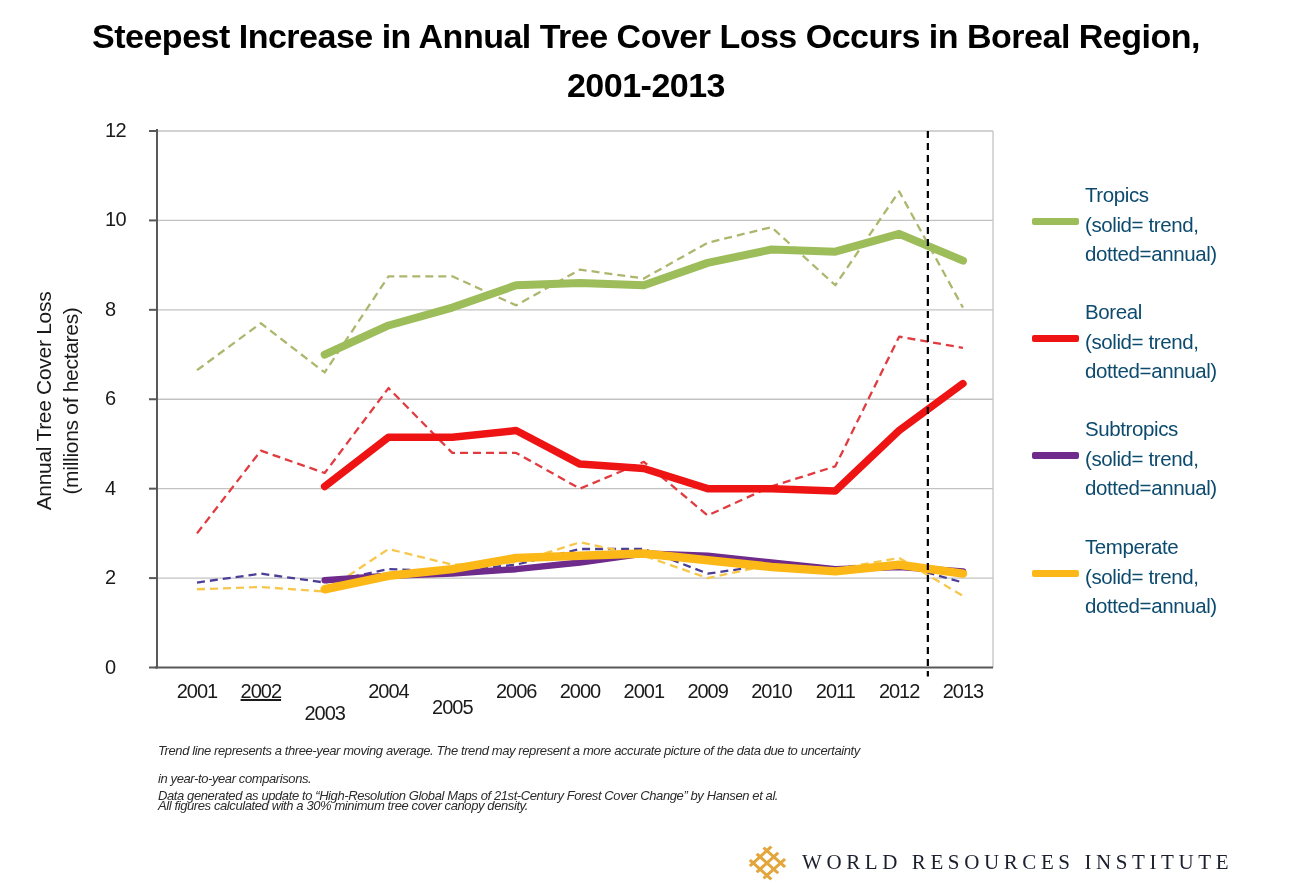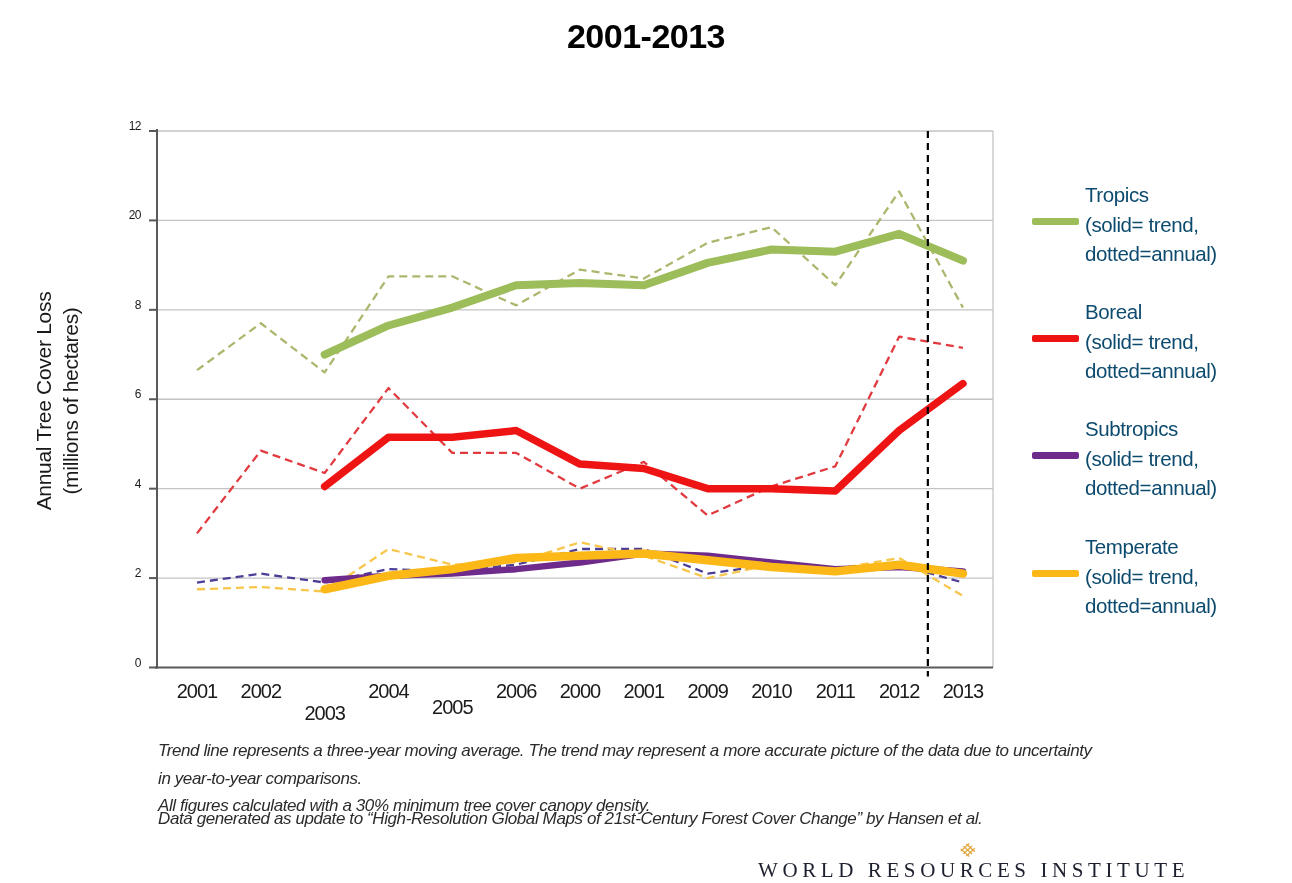--- a/index.html
+++ b/index.html
@@ -16,46 +16,47 @@
     color:#000;letter-spacing:-0.5px;
   }
   .y-axis-label{
     position:absolute;left:-142px;top:373px;width:400px;height:56px;
     transform:rotate(-90deg);
     text-align:center;font-size:21px;line-height:27px;color:#1a1a1a;
     letter-spacing:-0.3px;
   }
   #plot{position:absolute;left:0;top:0;}
   .y-tick{
-    position:absolute;width:36px;text-align:right;
-    font-size:12px;color:#1a1a1a;letter-spacing:-0.5px;
+    position:absolute;width:36px;
+    font-size:20px;color:#1a1a1a;letter-spacing:-0.5px;
   }
   .x-tick{
     position:absolute;width:64px;text-align:center;
     font-size:20px;color:#1a1a1a;letter-spacing:-1px;
   }
   .legend-item{position:absolute;left:1030px;width:250px;}
   .legend-swatch{position:absolute;left:2px;width:47px;height:7px;border-radius:2px;}
   .legend-text{position:absolute;left:55px;top:0;font-size:20.5px;line-height:29.5px;color:#0c4a6e;letter-spacing:-0.4px;}
   .footnote{
     position:absolute;left:158px;width:960px;
-    font-style:italic;font-size:17px;line-height:27.5px;color:#2b2b2b;letter-spacing:-0.4px;
+    font-style:italic;font-size:13px;line-height:27.5px;color:#2b2b2b;letter-spacing:-0.4px;
   }
-  .logo{position:absolute;left:746px;top:842px;height:41px;display:flex;align-items:center;flex-direction:column;}
+  .logo{position:absolute;left:746px;top:842px;height:41px;display:flex;align-items:center;}
   .logo-text{
     font-family:"Liberation Serif", serif;
     font-size:21px;letter-spacing:4.6px;color:#1c1f2e;margin-left:12px;white-space:nowrap;
   }
 </style>
 </head>
 <body>
 
 <div class="slide">
 
   <div class="title">
+    <div>Steepest Increase in Annual Tree Cover Loss Occurs in Boreal Region,</div>
     <div>2001-2013</div>
   </div>
 
   <div class="y-axis-label">
     <div>Annual Tree Cover Loss</div>
     <div>(millions of hectares)</div>
   </div>
 
   <svg id="plot" width="1292" height="883" viewBox="0 0 1292 883">
       <line x1="157" y1="578.0833333333334" x2="993" y2="578.0833333333334" stroke="#C3C3C3" stroke-width="1.3"></line>
@@ -84,26 +85,26 @@
       <polyline points="324.65999999999997,589.2604166666666 388.49,575.8479166666667 452.32,569.1416666666667 516.15,557.9645833333333 579.98,555.7291666666666 643.81,553.49375 707.64,560.2 771.47,566.90625 835.3,571.3770833333333 899.13,564.6708333333333 962.96,573.6125" fill="none" stroke="#FBB817" stroke-width="8.5" stroke-linejoin="round" stroke-linecap="round"></polyline>
       <line x1="927.8535000000029" y1="131" x2="927.8535000000029" y2="676.5" stroke="#000000" stroke-width="2.2" stroke-dasharray="7 5"></line>
     </svg>
 
   <div id="y-ticks">
       <div class="y-tick" style="left: 105px; top: 655.5px;">0</div>
       <div class="y-tick" style="left: 105px; top: 566.083px;">2</div>
       <div class="y-tick" style="left: 105px; top: 476.667px;">4</div>
       <div class="y-tick" style="left: 105px; top: 387.25px;">6</div>
       <div class="y-tick" style="left: 105px; top: 297.833px;">8</div>
-      <div class="y-tick" style="left: 105px; top: 208.417px;">20</div>
+      <div class="y-tick" style="left: 105px; top: 208.417px;">10</div>
       <div class="y-tick" style="left: 105px; top: 119px;">12</div>
     </div>
   <div id="x-ticks">
       <div class="x-tick" style="left: 165px; top: 680px;">2001</div>
-      <div class="x-tick" style="left: 228.83px; top: 680px;">2002</div>
+      <div class="x-tick" style="left: 228.83px; top: 680px; text-decoration: underline;">2002</div>
       <div class="x-tick" style="left: 292.66px; top: 680px; margin-top: 22px;">2003</div>
       <div class="x-tick" style="left: 356.49px; top: 680px;">2004</div>
       <div class="x-tick" style="left: 420.32px; top: 680px; margin-top: 16px;">2005</div>
       <div class="x-tick" style="left: 484.15px; top: 680px;">2006</div>
       <div class="x-tick" style="left: 547.98px; top: 680px;">2000</div>
       <div class="x-tick" style="left: 611.81px; top: 680px;">2001</div>
       <div class="x-tick" style="left: 675.64px; top: 680px;">2009</div>
       <div class="x-tick" style="left: 739.47px; top: 680px;">2010</div>
       <div class="x-tick" style="left: 803.3px; top: 680px;">2011</div>
       <div class="x-tick" style="left: 867.13px; top: 680px;">2012</div>
@@ -140,21 +141,21 @@
           <div>Temperate</div>
           <div>(solid= trend,</div>
           <div>dotted=annual)</div>
         </div>
       </div>
     </div>
   <div id="footnotes">
       <div class="footnote" style="top: 737px;">Trend line represents a three-year moving average. The trend may represent a more accurate picture of the data due to uncertainty</div>
       <div class="footnote" style="top: 764.5px;">in year-to-year comparisons.</div>
       <div class="footnote" style="top: 792px;">All figures calculated with a 30%  minimum tree cover canopy density.</div>
-      <div class="footnote" style="top: 805px;">Data generated as update to “High-Resolution Global Maps of 21st-Century Forest Cover Change” by Hansen et al.</div>
+      <div class="footnote" style="top: 782px;">Data generated as update to “High-Resolution Global Maps of 21st-Century Forest Cover Change” by Hansen et al.</div>
     </div>
 
   <div class="logo">
     <svg width="44" height="40" viewBox="0 0 44 40">
       <defs>
         <clipPath id="diamondClip">
           <path d="M22 0.5 L43.5 20 L22 39.5 L0.5 20 Z"></path>
         </clipPath>
       </defs>
       <g clip-path="url(#diamondClip)" stroke="#E2A63C" stroke-width="3" fill="none">

